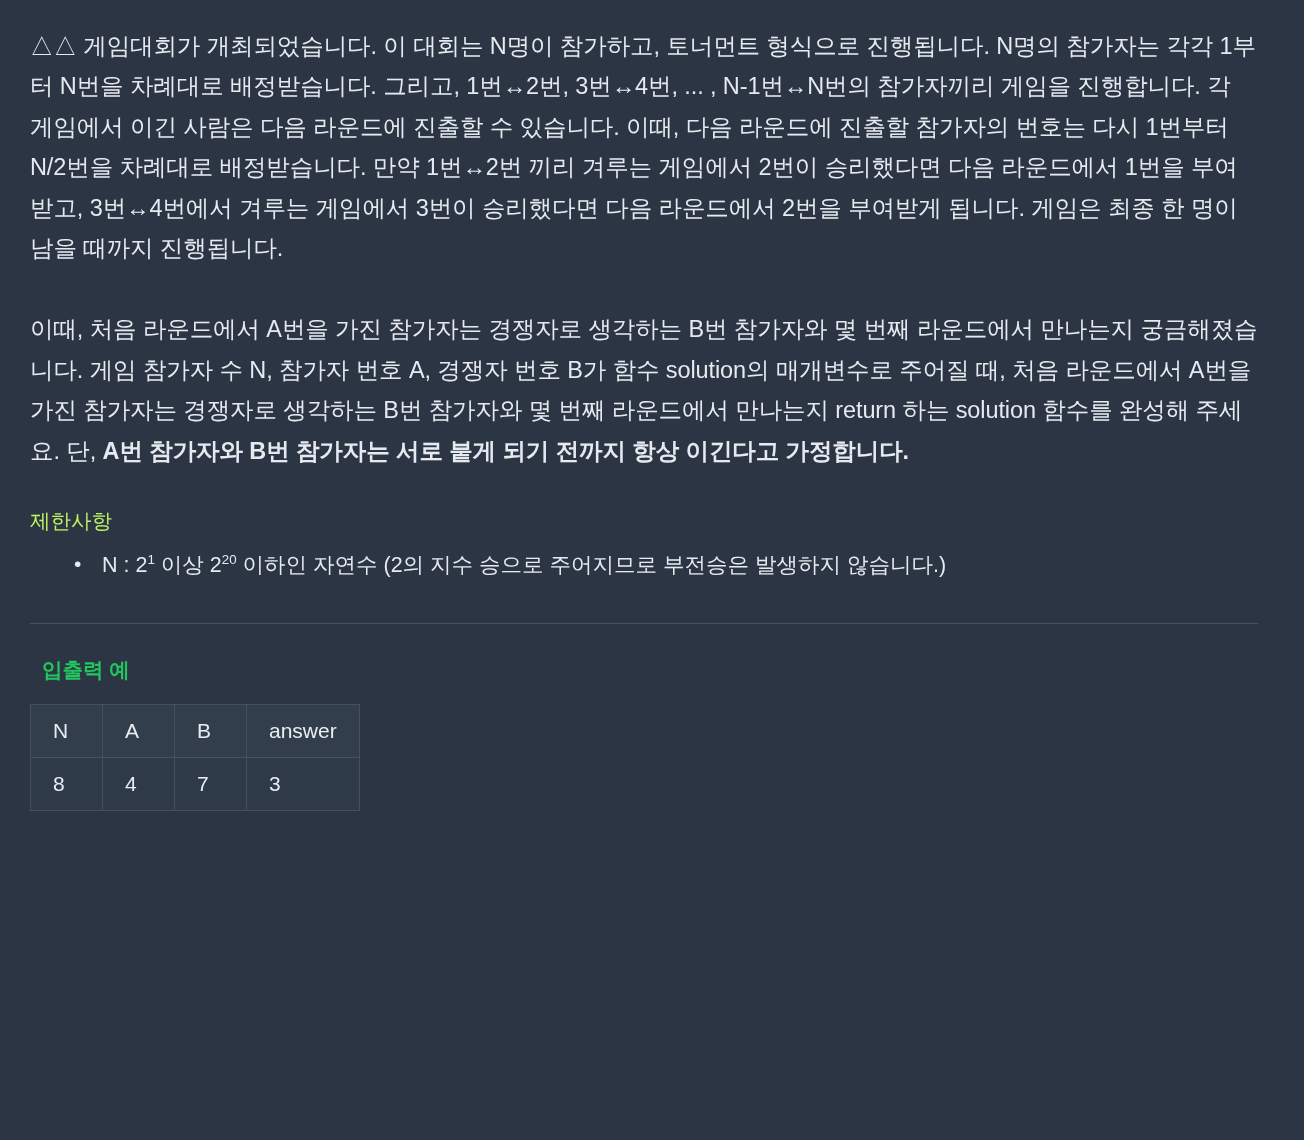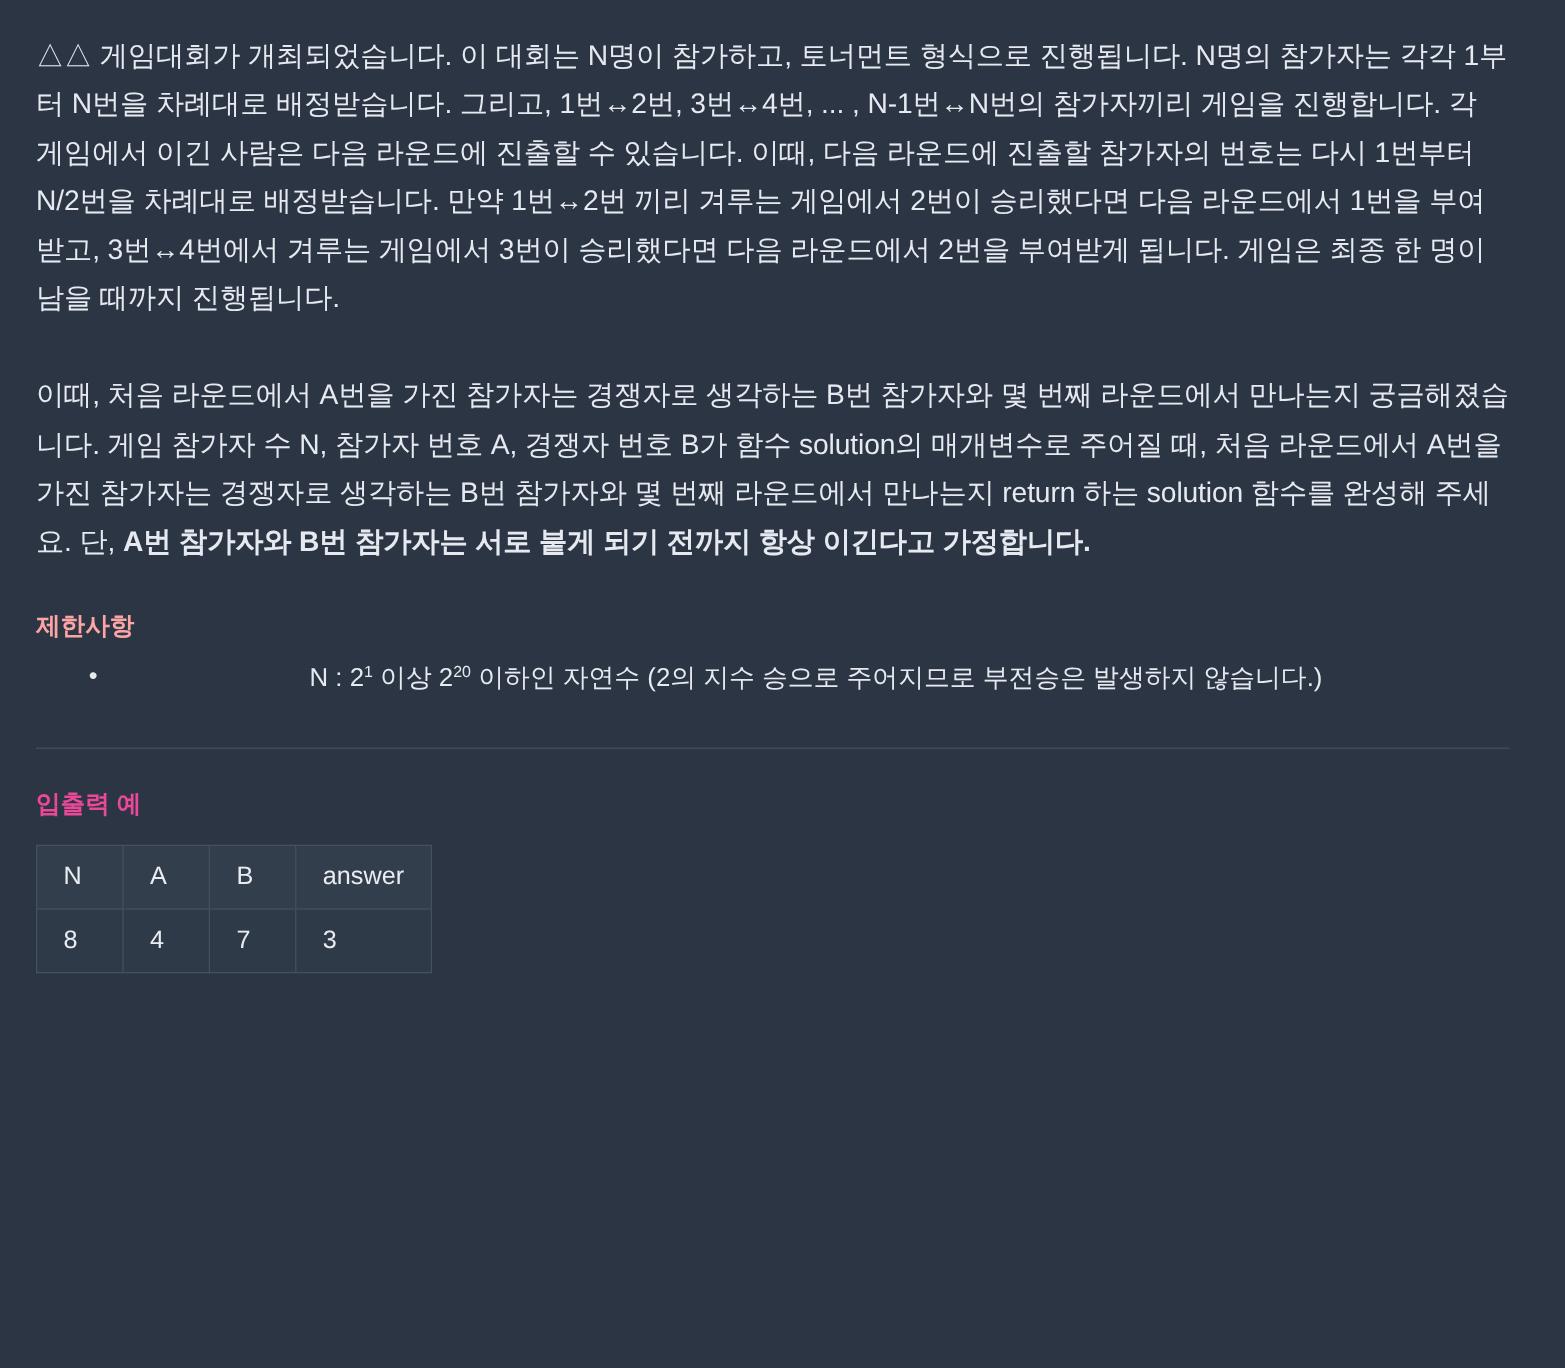--- a/index.html
+++ b/index.html
@@ -24,29 +24,28 @@
     line-height: 1.72;
     margin: 0 0 28px 0;
     color: #e6eaf0;
     letter-spacing: -0.1px;
   }
   p.para:last-of-type { margin-bottom: 0; margin-top: 41px; }
   .bold { font-weight: bold; }
 
   h3.section-title {
     font-size: 20.5px;
-    font-weight: bold;
+    font-weight: normal;
     margin: 36px 0 14px 0;
-    color: #fca5a5;
+    color: #bef264;
   }
   ul.constraints {
     margin: 0;
     padding: 0 0 0 44px;
     list-style: none;
-    text-align: center;
   }
   ul.constraints li {
     position: relative;
     font-size: 21.5px;
     line-height: 1.5;
     color: #e6eaf0;
     margin-bottom: 18px;
     padding-left: 28px;
   }
   ul.constraints li::before {
@@ -63,22 +62,22 @@
     line-height: 0;
   }
   hr.divider {
     border: none;
     border-top: 1px solid #46505e;
     margin: 42px 0 0 0;
   }
   h3.io-title {
     font-size: 20.5px;
     font-weight: bold;
-    margin: 32px 0 20px 0;
-    color: #ec4899;
+    margin: 32px 0 20px 12px;
+    color: #22c55e;
   }
   table.io-table {
     border-collapse: collapse;
     margin-left: 0;
     background: #333e4d;
   }
   table.io-table th,
   table.io-table td {
     border: 1px solid #46505e;
     padding: 14px 22px;

